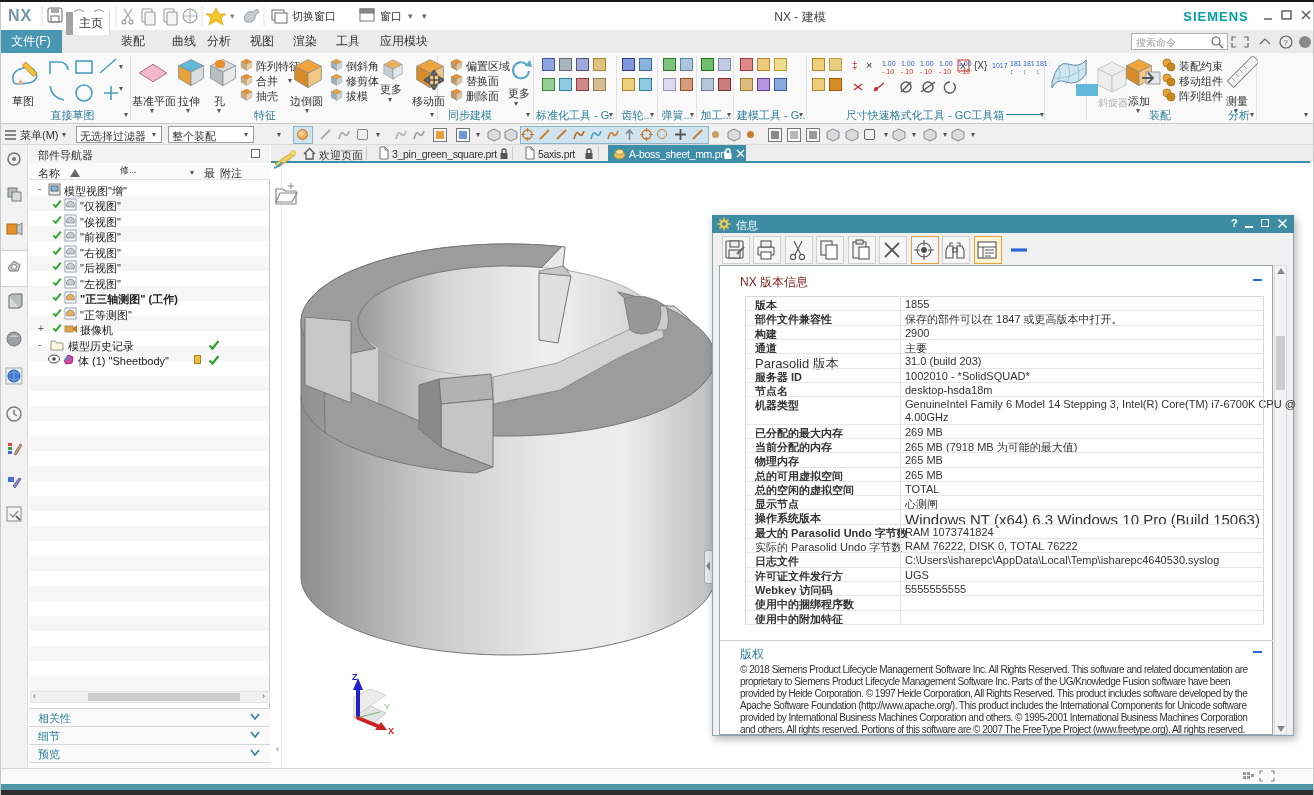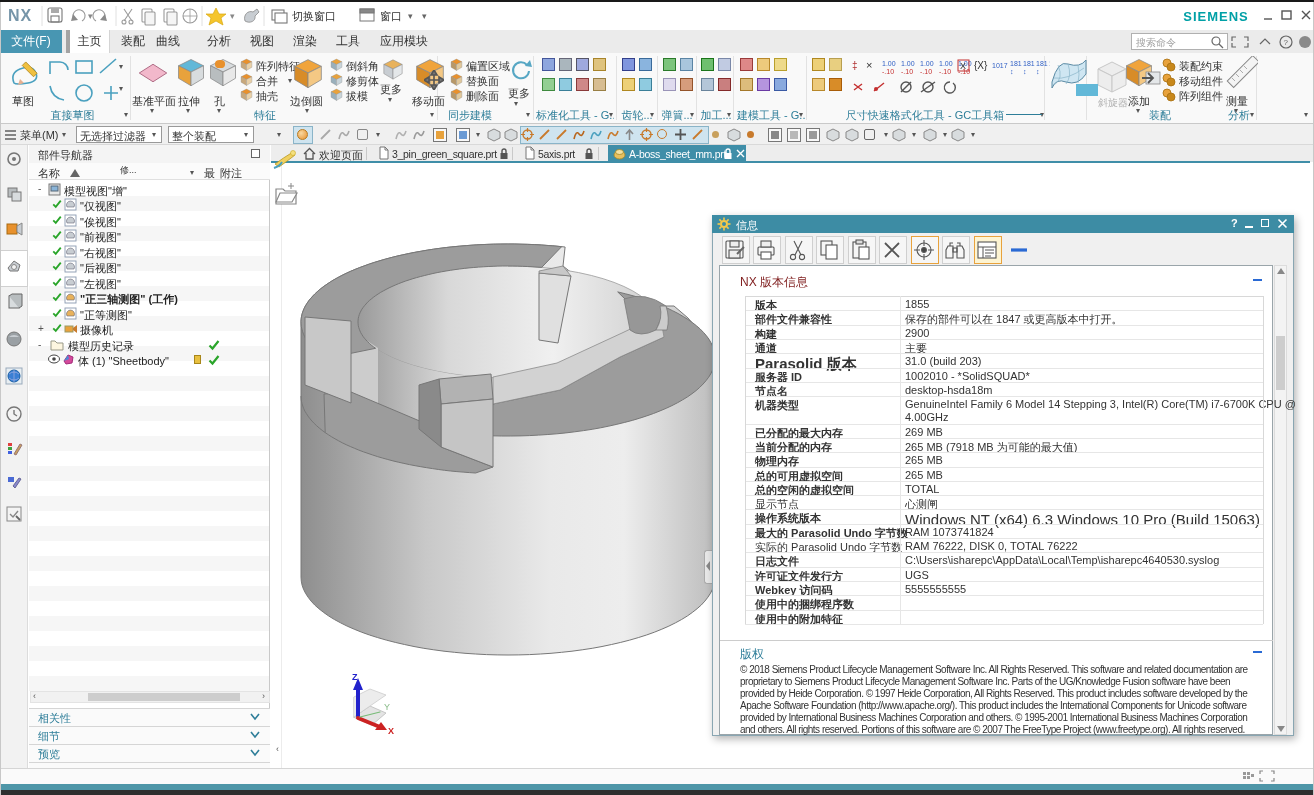--- a/index.html
+++ b/index.html
@@ -41,31 +41,32 @@
 </g>
 <text x="252" y="15" font-size="11" fill="#333">切换窗口</text>
 </svg>
 <svg class="abs" style="left:358px;top:5px" width="120" height="22" viewBox="0 0 120 22">
 <rect x="2" y="4" width="14" height="12" fill="#fff" stroke="#777"></rect>
       <rect x="2" y="4" width="14" height="4" fill="#888" stroke="#777"></rect>
 <text x="22" y="15" font-size="11" fill="#333">窗口</text>
 <text x="50" y="14" font-size="9" fill="#666">▾</text>
 <text x="64" y="14" font-size="9" fill="#666">▾</text>
 </svg>
+<div class="tx" style="left:600px;top:9px;width:400px;text-align:center;font-size:12px;color:#444">NX - 建模</div>
 <div class="tx" style="left:1166px;top:9px;width:100px;text-align:center;font-size:13px;font-weight:bold;color:#00a0a6;letter-spacing:1px">SIEMENS</div>
 <svg class="abs" style="left:1262px;top:8px" width="50" height="14" viewBox="0 0 50 14">
 <line x1="2" y1="11" x2="10" y2="11" stroke="#555" stroke-width="1.4"></line>
 <rect x="20" y="3" width="9" height="8" fill="none" stroke="#555" stroke-width="1.4"></rect>
 <path d="M40,3 l8,8 M48,3 l-8,8" stroke="#555" stroke-width="1.4"></path>
     </svg>
 <div class="abs" style="left:0;top:30px;width:1314px;height:23px;background:#ebebeb"></div>
 <div class="tx" style="left:0;top:30px;width:62px;height:23px;background:#4896b2;color:#fff;font-size:12px;text-align:center;line-height:23px">文件(F)</div>
-<div class="tx" style="left:66px;top:30px;width:44px;height:23px;background:#fff;border-left:4px solid #a3a3a3;border-right:1px solid #d4d4d4;font-size:12px;color:#333;text-align:center;line-height:23px">主页</div>
+<div class="tx" style="left:66px;top:12px;width:44px;height:23px;background:#fff;border-left:7px solid #a3a3a3;border-right:1px solid #d4d4d4;font-size:12px;color:#333;text-align:center;line-height:23px">主页</div>
 <div class="tx" style="left:113px;top:30px;width:40px;height:23px;font-size:12px;color:#333;text-align:center;line-height:23px">装配</div>
-<div class="tx" style="left:156px;top:30px;width:40px;height:31px;font-size:12px;color:#333;text-align:left;line-height:23px">曲线</div>
+<div class="tx" style="left:156px;top:30px;width:40px;height:31px;font-size:12px;color:#333;text-align:right;line-height:23px">曲线</div>
 <div class="tx" style="left:199px;top:30px;width:40px;height:23px;font-size:12px;color:#333;text-align:center;line-height:23px">分析</div>
 <div class="tx" style="left:242px;top:30px;width:40px;height:23px;font-size:12px;color:#333;text-align:center;line-height:23px">视图</div>
 <div class="tx" style="left:285px;top:30px;width:40px;height:23px;font-size:12px;color:#333;text-align:center;line-height:23px">渲染</div>
 <div class="tx" style="left:328px;top:30px;width:40px;height:23px;font-size:12px;color:#333;text-align:center;line-height:23px">工具</div>
 <div class="tx" style="left:371px;top:30px;width:66px;height:23px;font-size:12px;color:#333;text-align:center;line-height:23px">应用模块</div>
 <div class="abs" style="left:1131px;top:33px;width:97px;height:17px;background:#fff;border:1px solid #b0b0b0"></div>
 <div class="tx" style="left:1136px;top:36px;font-size:10px;color:#a0a0a0">搜索命令</div>
 <svg class="abs" style="left:1208px;top:34px" width="104" height="16" viewBox="0 0 104 16">
 <g stroke="#666" fill="none" stroke-width="1.2">
 <circle cx="8" cy="7" r="4"></circle>
@@ -882,21 +883,21 @@
 <div class="abs" style="left:745px;top:310.3px;width:518px;height:1px;background:#e6e6e6;z-index:12"></div>
 <div class="tx" style="left:755px;top:312.3px;font-size:11px;color:#333;font-weight:bold;z-index:12">部件文件兼容性</div>
 <div class="tx" style="left:905px;top:312.3px;font-size:11px;color:#333;z-index:12">保存的部件可以在 1847 或更高版本中打开。</div>
 <div class="abs" style="left:745px;top:324.6px;width:518px;height:1px;background:#e6e6e6;z-index:12"></div>
 <div class="tx" style="left:755px;top:326.6px;font-size:11px;color:#333;font-weight:bold;z-index:12">构建</div>
 <div class="tx" style="left:905px;top:326.6px;font-size:11px;color:#333;z-index:12">2900</div>
 <div class="abs" style="left:745px;top:338.90000000000003px;width:518px;height:1px;background:#e6e6e6;z-index:12"></div>
 <div class="tx" style="left:755px;top:340.90000000000003px;font-size:11px;color:#333;font-weight:bold;z-index:12">通道</div>
 <div class="tx" style="left:905px;top:340.90000000000003px;font-size:11px;color:#333;z-index:12">主要</div>
 <div class="abs" style="left:745px;top:353.20000000000005px;width:518px;height:1px;background:#e6e6e6;z-index:12"></div>
-<div class="tx" style="left:755px;top:355.20000000000005px;font-size:15px;color:#333;font-weight:bold;z-index:12">Parasolid 版本</div>
+<div class="tx" style="left:755px;top:355.20000000000005px;font-size:13px;color:#333;font-weight:normal;z-index:12">Parasolid 版本</div>
 <div class="tx" style="left:905px;top:355.20000000000005px;font-size:11px;color:#333;z-index:12">31.0 (build 203)</div>
 <div class="abs" style="left:745px;top:367.50000000000006px;width:518px;height:1px;background:#e6e6e6;z-index:12"></div>
 <div class="tx" style="left:755px;top:369.50000000000006px;font-size:11px;color:#333;font-weight:bold;z-index:12">服务器 ID</div>
 <div class="tx" style="left:905px;top:369.50000000000006px;font-size:11px;color:#333;z-index:12">1002010 - *SolidSQUAD*</div>
 <div class="abs" style="left:745px;top:381.80000000000007px;width:518px;height:1px;background:#e6e6e6;z-index:12"></div>
 <div class="tx" style="left:755px;top:383.80000000000007px;font-size:11px;color:#333;font-weight:bold;z-index:12">节点名</div>
 <div class="tx" style="left:905px;top:383.80000000000007px;font-size:11px;color:#333;z-index:12">desktop-hsda18m</div>
 <div class="abs" style="left:745px;top:396.1000000000001px;width:518px;height:1px;background:#e6e6e6;z-index:12"></div>
 <div class="tx" style="left:755px;top:398.1000000000001px;font-size:11px;color:#333;font-weight:bold;z-index:12">机器类型</div>
 <div class="tx" style="left:905px;top:398.1000000000001px;font-size:11px;color:#333;z-index:12">GenuineIntel Family 6 Model 14 Stepping 3, Intel(R) Core(TM) i7-6700K CPU @</div>
@@ -910,21 +911,21 @@
 <div class="abs" style="left:745px;top:452.2000000000001px;width:518px;height:1px;background:#e6e6e6;z-index:12"></div>
 <div class="tx" style="left:755px;top:454.2000000000001px;font-size:11px;color:#333;font-weight:bold;z-index:12">物理内存</div>
 <div class="tx" style="left:905px;top:454.2000000000001px;font-size:11px;color:#333;z-index:12">265 MB</div>
 <div class="abs" style="left:745px;top:466.5000000000001px;width:518px;height:1px;background:#e6e6e6;z-index:12"></div>
 <div class="tx" style="left:755px;top:468.5000000000001px;font-size:11px;color:#333;font-weight:bold;z-index:12">总的可用虚拟空间</div>
 <div class="tx" style="left:905px;top:468.5000000000001px;font-size:11px;color:#333;z-index:12">265 MB</div>
 <div class="abs" style="left:745px;top:480.8000000000001px;width:518px;height:1px;background:#e6e6e6;z-index:12"></div>
 <div class="tx" style="left:755px;top:482.8000000000001px;font-size:11px;color:#333;font-weight:bold;z-index:12">总的空闲的虚拟空间</div>
 <div class="tx" style="left:905px;top:482.8000000000001px;font-size:11px;color:#333;z-index:12">TOTAL</div>
 <div class="abs" style="left:745px;top:495.10000000000014px;width:518px;height:1px;background:#e6e6e6;z-index:12"></div>
-<div class="tx" style="left:755px;top:497.10000000000014px;font-size:11px;color:#333;font-weight:normal;z-index:12">显示节点</div>
+<div class="tx" style="left:755px;top:497.10000000000014px;font-size:11px;color:#333;font-weight:bold;z-index:12">显示节点</div>
 <div class="tx" style="left:905px;top:497.10000000000014px;font-size:11px;color:#333;z-index:12">心测闸</div>
 <div class="abs" style="left:745px;top:509.40000000000015px;width:518px;height:1px;background:#e6e6e6;z-index:12"></div>
 <div class="tx" style="left:755px;top:511.40000000000015px;font-size:11px;color:#333;font-weight:bold;z-index:12">操作系统版本</div>
 <div class="tx" style="left:905px;top:511.40000000000015px;font-size:15px;color:#333;z-index:12">Windows NT (x64) 6.3 Windows 10 Pro (Build 15063)</div>
 <div class="abs" style="left:745px;top:523.7000000000002px;width:518px;height:1px;background:#e6e6e6;z-index:12"></div>
 <div class="tx" style="left:755px;top:525.7000000000002px;font-size:11px;color:#333;font-weight:bold;z-index:12">最大的 Parasolid Undo 字节数</div>
 <div class="tx" style="left:905px;top:525.7000000000002px;font-size:11px;color:#333;z-index:12">RAM 1073741824</div>
 <div class="abs" style="left:745px;top:538.0000000000001px;width:518px;height:1px;background:#e6e6e6;z-index:12"></div>
 <div class="tx" style="left:755px;top:540.0000000000001px;font-size:11px;color:#333;font-weight:normal;z-index:12">实际的 Parasolid Undo 字节数</div>
 <div class="tx" style="left:905px;top:540.0000000000001px;font-size:11px;color:#333;z-index:12">RAM 76222, DISK 0, TOTAL 76222</div>

